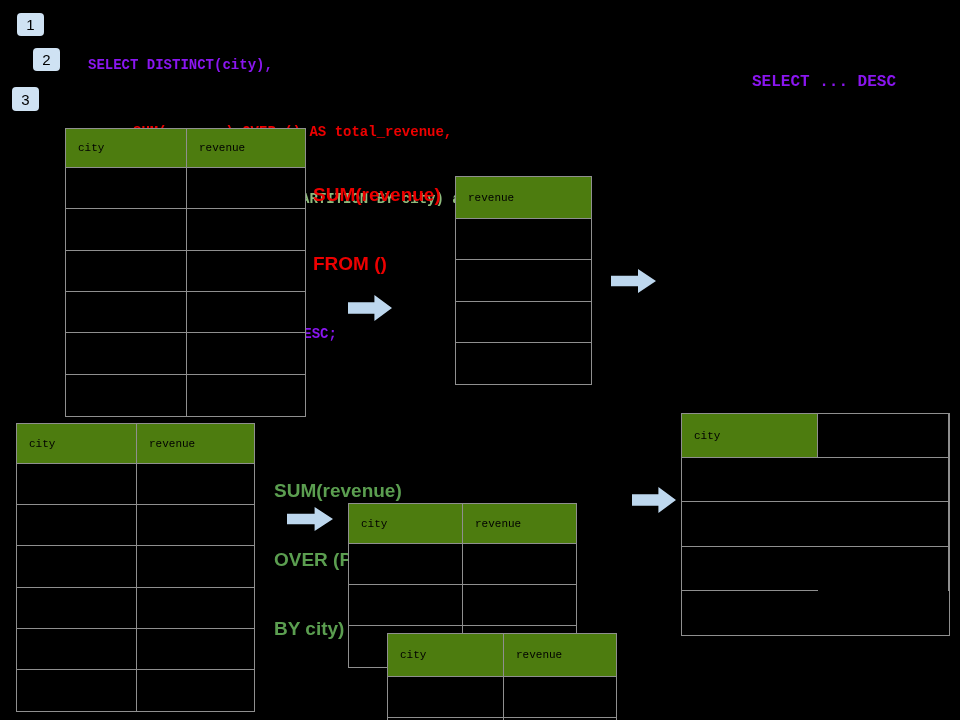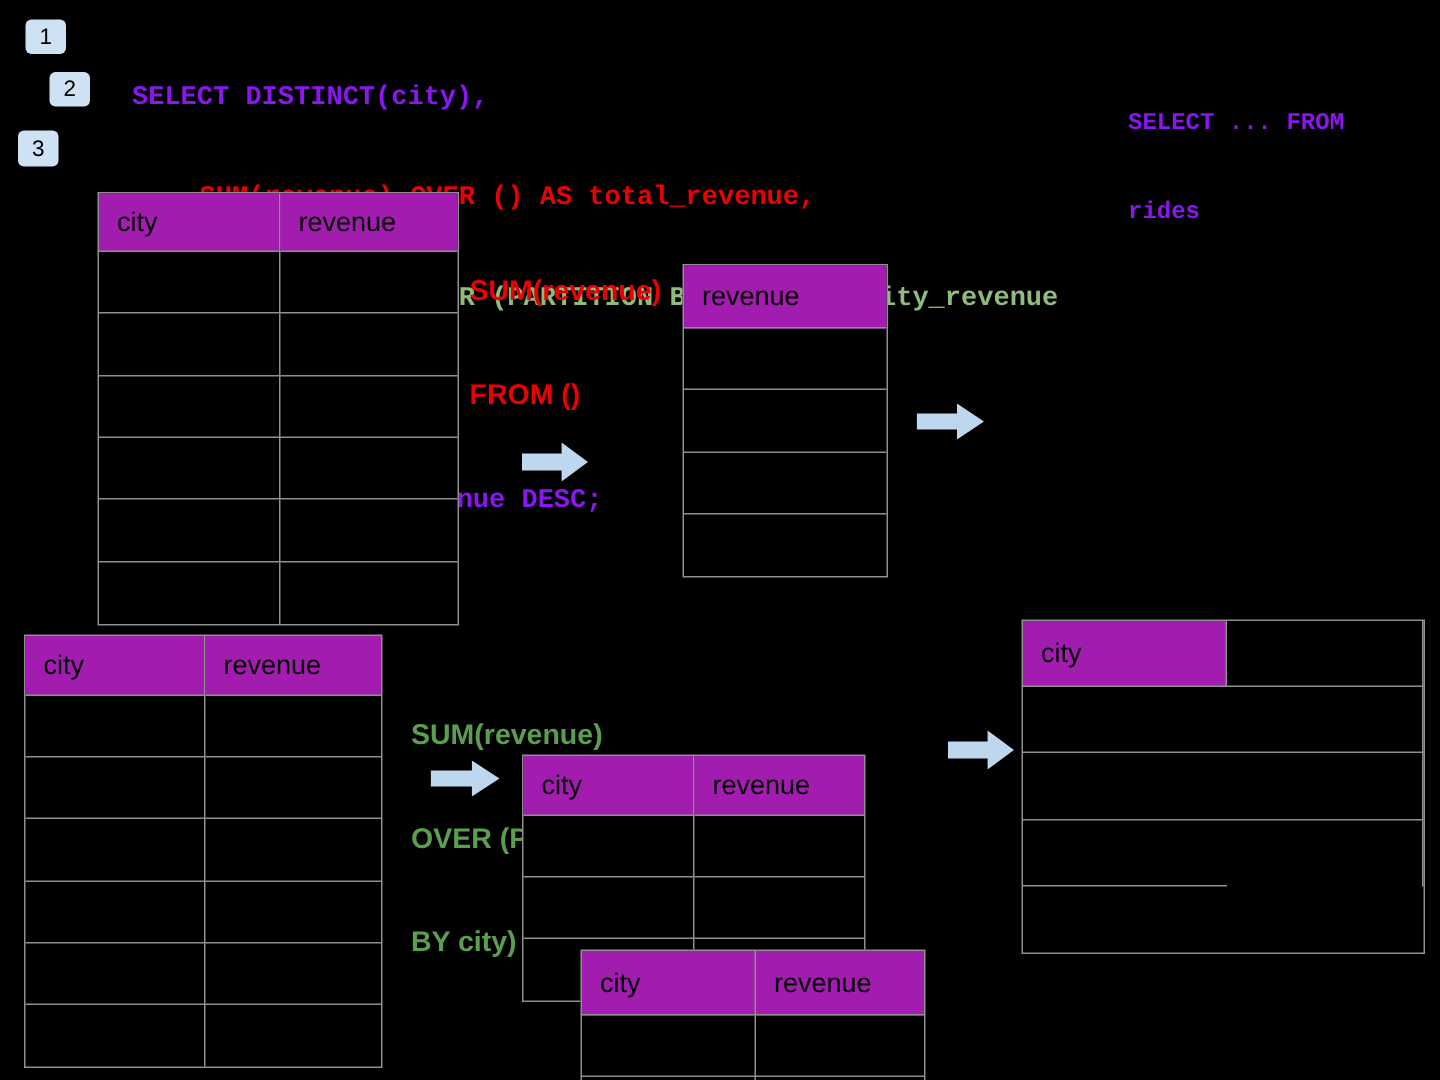--- a/index.html
+++ b/index.html
@@ -17,21 +17,21 @@
     color:#000; font-size:15px; font-family:"Liberation Sans",sans-serif;
   }
   #badge-1 { left:17px; top:13px; }
   #badge-2 { left:33px; top:48px; }
   #badge-3 { left:12px; top:87px; height:24px; }
 
   
   #sql-block {
     position:absolute; left:88px; top:9px;
     font-family:"Liberation Mono", monospace;
-    font-weight:bold; font-size:18px; line-height:22.4px;
+    font-weight:bold; font-size:14px; line-height:22.4px;
     white-space:pre;
   }
   .sql-line { white-space:pre; }
   .ind-4 { padding-left:45px; }
   .ind-2 { padding-left:22px; }
   .purple { color:#8A16F0; }
   .red    { color:#ED0000; }
   .green-light { color:#8FBC7D; }
   .green  { color:#5B9E50; }
 
@@ -53,22 +53,22 @@
   #label-total     { left:313px; top:137px; }
   #label-partition { left:274px; top:433px; }
 
   
   .tbl {
     position:absolute; display:grid;
     background:#000; border:1px solid #8f8f8f;
     box-sizing:border-box;
   }
   .th {
-    background:#a21caf; color:#000;
-    font-family:Liberation Sans, sans-serif; font-size:18px;
+    background:#4d7c0f; color:#000;
+    font-family:Liberation Mono, monospace; font-size:11px;
     display:flex; align-items:center; padding-left:12px;
     border-bottom:1px solid #8f8f8f; overflow:hidden; white-space:nowrap;
   }
   .td { border-bottom:1px solid #8f8f8f; }
   .c1 { border-right:1px solid #8f8f8f; }
   .last { border-bottom:none; }
 
   #tbl-source-top       { left:65px;  top:128px; width:241px; height:289px;
                           grid-template-columns:121px 1fr; grid-template-rows:39px repeat(6,1fr); }
   #tbl-revenue-only     { left:455px; top:176px; width:137px; height:209px;
@@ -103,22 +103,21 @@
 
   <div id="sql-block">
     <div class="sql-line purple">SELECT DISTINCT(city),</div>
     <div class="sql-line red ind-4">SUM(revenue) OVER () AS total_revenue,</div>
     <div class="sql-line green-light ind-4">SUM(revenue) OVER (PARTITION BY city) as city_revenue</div>
     <div class="sql-line purple ind-2">FROM rides</div>
     <div class="sql-line purple ind-2">ORDER by city_revenue DESC;</div>
   </div>
 
   <div id="side-note">
-    <div>SELECT ... FROM</div>
-    <div>rides</div>
+    <div>SELECT ... DESC</div>
   </div>
 
   <div class="code-label red" id="label-total">
     <div>SUM(revenue)</div>
     <div>FROM ()</div>
   </div>
 
   <div class="code-label green" id="label-partition">
     <div>SUM(revenue)</div>
     <div>OVER (PARTITION</div>

